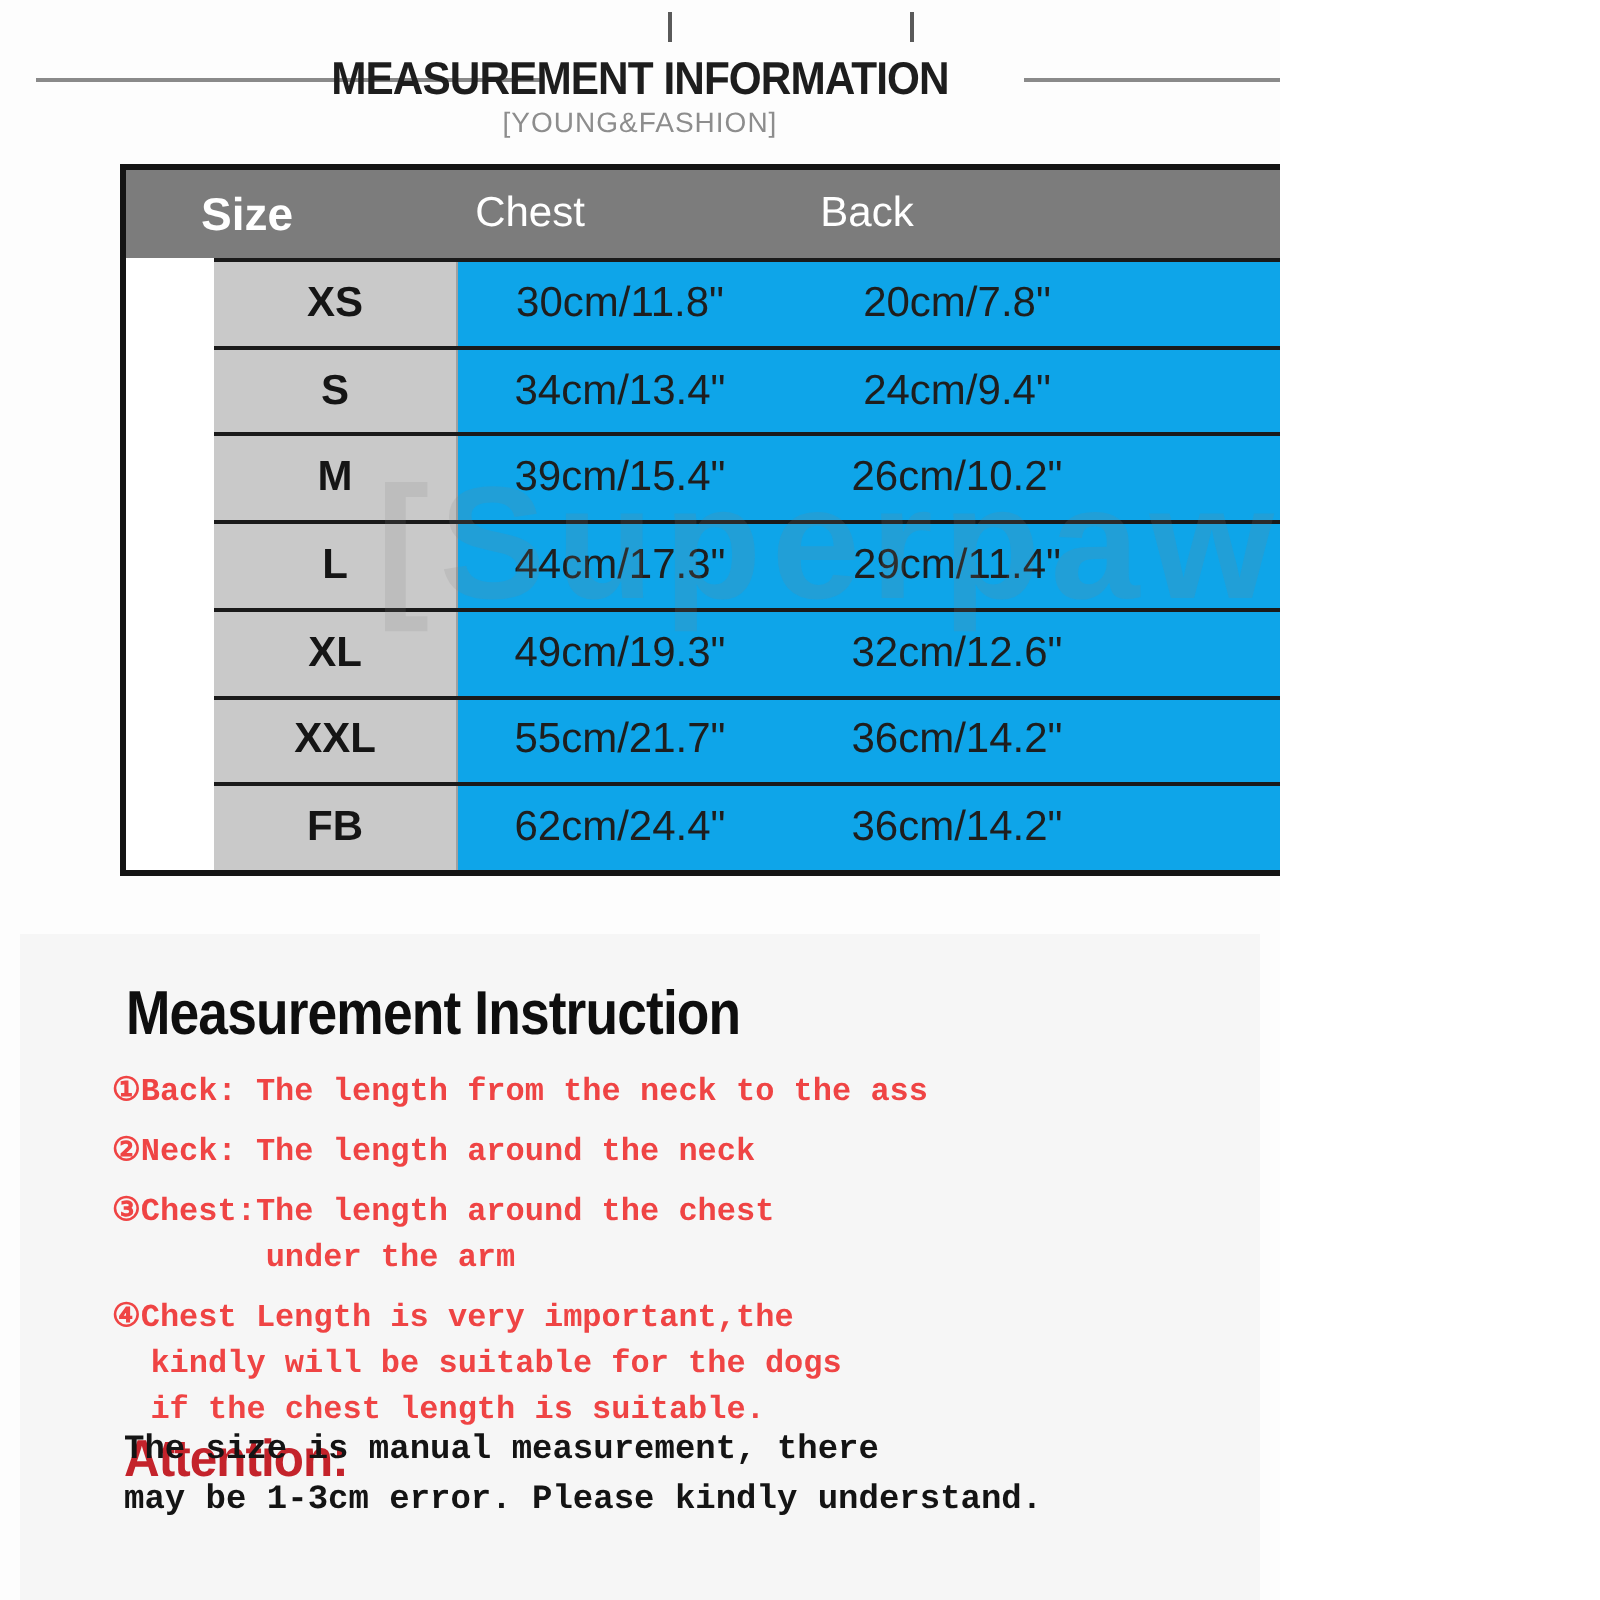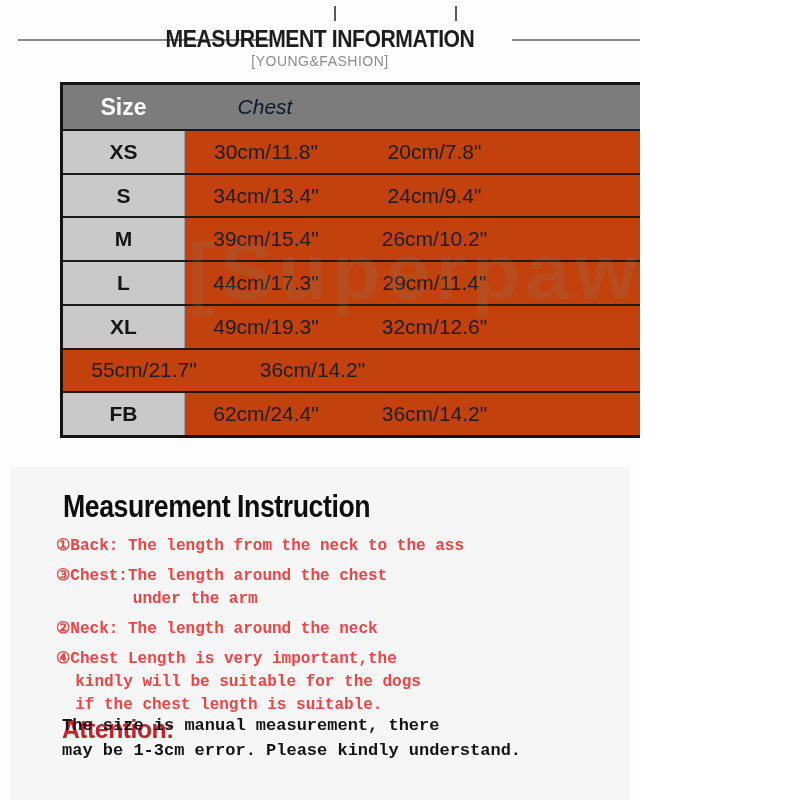--- a/index.html
+++ b/index.html
@@ -21,27 +21,27 @@
   }
   
   .size-table{
     position:absolute; left:60px; top:82px; width:680px; height:356px;
     border:3px solid #141414; box-sizing:border-box;
     display:flex; flex-direction:column; background:#fff;
   }
   .t-head{
     height:44px; flex:0 0 44px; background:#7c7c7c; display:flex; align-items:center;
   }
-  .t-row{flex:1; display:flex; align-items:stretch; border-top:2px solid #1a1a1a; background:#c2410c;}
+  .t-row{flex:1; display:flex; align-items:stretch; border-top:2px solid #1a1a1a; background:#0ea5e9;margin-left:44px;}
   .c-size{width:121px; flex:0 0 121px; display:flex; align-items:center; justify-content:center;}
   .c-chest{width:162px; flex:0 0 162px; display:flex; align-items:center; justify-content:center;}
   .c-back{width:175px; flex:0 0 175px; display:flex; align-items:center; justify-content:center;}
   .c-fill{flex:1;}
   .t-head .c-size{font-size:23px; font-weight:700; color:#fff;}
-  .t-head .c-chest,.t-head .c-back{font-size:21px; color:#0f172a;font-style:italic;}
+  .t-head .c-chest,.t-head .c-back{font-size:21px; color:#ffffff;}
   .t-row .c-size{background:#c9c9c9; border-right:1px solid #a0a0a0; font-size:21px; font-weight:600; color:#151515;}
   .t-row .c-chest,.t-row .c-back{font-size:21px; color:#1e1e1e;}
   
   .watermark{
     position:absolute; left:188px; top:232px; display:flex; align-items:flex-start;
     color:rgba(130,130,130,.17); pointer-events:none; z-index:5;
   }
   .watermark .wm-text{font-size:80px; font-weight:800; letter-spacing:5px; line-height:80px;}
   .watermark svg{margin-top:8px; margin-left:10px; opacity:.8;}
   
@@ -85,20 +85,21 @@
   <div class="tick" style="left:455px"></div>
   <div class="hline" style="left:18px; width:252px"></div>
   <div class="hline" style="left:512px; width:274px"></div>
   <div class="title">MEASUREMENT INFORMATION</div>
   <div class="subtitle">[YOUNG&amp;FASHION]</div>
 
   <div class="size-table">
     <div class="t-head">
       <div class="c-size">Size</div>
       <div class="c-chest">Chest</div>
+      <div class="c-back">Back</div>
       <div class="c-fill"></div>
     </div>
     <div class="t-row">
       <div class="c-size">XS</div>
       <div class="c-chest">30cm/11.8"</div>
       <div class="c-back">20cm/7.8"</div>
       <div class="c-fill"></div>
     </div>
     <div class="t-row">
       <div class="c-size">S</div>
@@ -118,20 +119,21 @@
       <div class="c-back">29cm/11.4"</div>
       <div class="c-fill"></div>
     </div>
     <div class="t-row">
       <div class="c-size">XL</div>
       <div class="c-chest">49cm/19.3"</div>
       <div class="c-back">32cm/12.6"</div>
       <div class="c-fill"></div>
     </div>
     <div class="t-row">
+      <div class="c-size">XXL</div>
       <div class="c-chest">55cm/21.7"</div>
       <div class="c-back">36cm/14.2"</div>
       <div class="c-fill"></div>
     </div>
     <div class="t-row">
       <div class="c-size">FB</div>
       <div class="c-chest">62cm/24.4"</div>
       <div class="c-back">36cm/14.2"</div>
       <div class="c-fill"></div>
     </div>
@@ -155,23 +157,23 @@
       <circle cx="28" cy="37" r="3" fill="currentColor"></circle>
     </svg>
   </div>
 
   <div class="panel"></div>
 
   <div class="mi-heading">Measurement Instruction</div>
 
   <div class="mi-list">
     <div class="mi-item">①Back: The length from the neck to the ass</div>
+    <div class="mi-item">②Neck: The length around the neck</div>
     <div class="mi-item">③Chest:The length around the chest
         under the arm</div>
-    <div class="mi-item">②Neck: The length around the neck</div>
     <div class="mi-item">④Chest Length is very important,the
   kindly will be suitable for the dogs
   if the chest length is suitable.</div>
   </div>
 
   <div class="att-heading" style="color:#c4232b">Attention:</div>
   <div class="att-body">The size is manual measurement, there
 may be 1-3cm error. Please kindly understand.</div>
 
 

